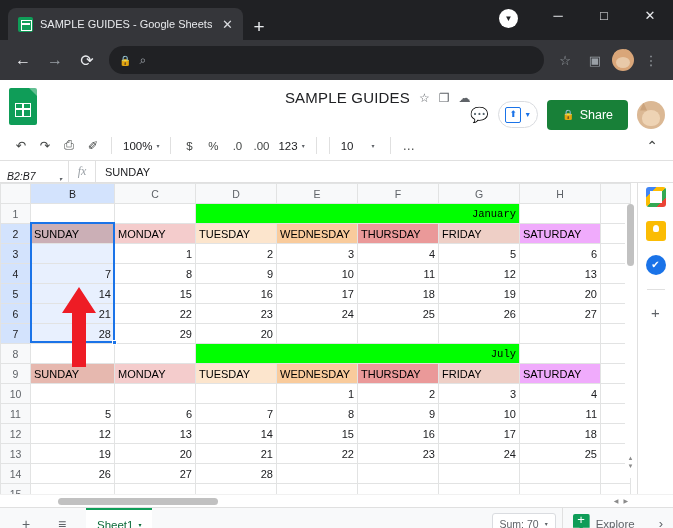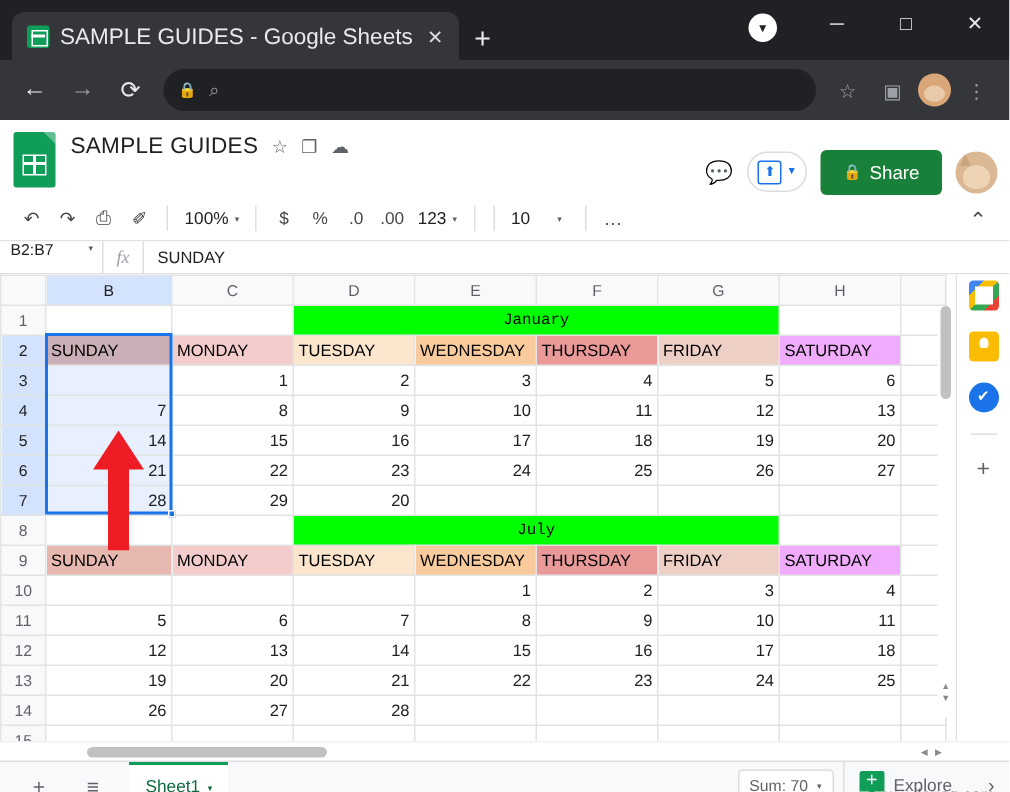--- a/index.html
+++ b/index.html
@@ -48,21 +48,21 @@
   .tab-favicon::after {
     content: "";
     position: absolute;
     left: 3px; top: 6.5px;
     width: 9px; height: 1.6px;
     background: #fff;
     box-shadow: 3px -3.5px 0 -1.6px #fff;
   }
   .tab-title {
     color: #e8eaed;
-    font-size: 15px;
+    font-size: 11px;
     white-space: nowrap;
     overflow: hidden;
     flex: 1;
   }
   .tab-close {
     color: #dadce0;
     font-size: 13px;
     width: 16px; text-align: center;
     line-height: 1;
   }
@@ -223,20 +223,21 @@
     left: 6px; top: 0;
     width: 1.5px; height: 100%;
     background: #fff;
   }
   .hdr-left { flex: 1; min-width: 0; }
   .doc-title-row {
     display: flex;
     align-items: center;
     gap: 9px;
     height: 23px;
+    justify-content: flex-end;
   }
   .doc-title {
     font-size: 15px;
     color: #202124;
     letter-spacing: .2px;
   }
   .hdr-sm-ic {
     color: #5f6368;
     font-size: 12px;
     line-height: 1;
@@ -362,22 +363,23 @@
     border-bottom: 1px solid #e0e0e0;
     background: #fff;
     font-size: 11px;
   }
   .namebox {
     width: 68px;
     padding-left: 7px;
     color: #202124;
     font-size: 10.5px;
     display: flex;
-    align-items: flex-start;
+    align-items: flex-end;
     height: 100%;
+    font-style: italic;
   }
   .namebox-car {
     margin-left: auto;
     margin-right: 6px;
     font-size: 6px;
     color: #5f6368;
   }
   .fx {
     width: 28px;
     text-align: center;
@@ -439,21 +441,21 @@
     color: #5f6368;
     text-align: center;
     font-size: 10.5px;
     width: 30px;
   }
   .rowhdr.sel { background: #d3e3fd; color: #202124; }
   .corner { background: #f8f9fa; width: 30px; }
   td.num { text-align: right; padding-right: 6px; }
   td.month {
     background: #00ff00;
-    text-align: center;
+    text-align: right;
     font-family: "Liberation Mono", monospace;
     font-size: 10.5px;
     color: #000;
   }
   td.dow { font-size: 11px; color: #000; padding-left: 5px; }
   .dow-sun  { background: #e6b8af; }
   .dow-mon  { background: #f4cccc; }
   .dow-tue  { background: #fce5cd; }
   .dow-wed  { background: #f9cb9c; }
   .dow-thu  { background: #ea9999; }

